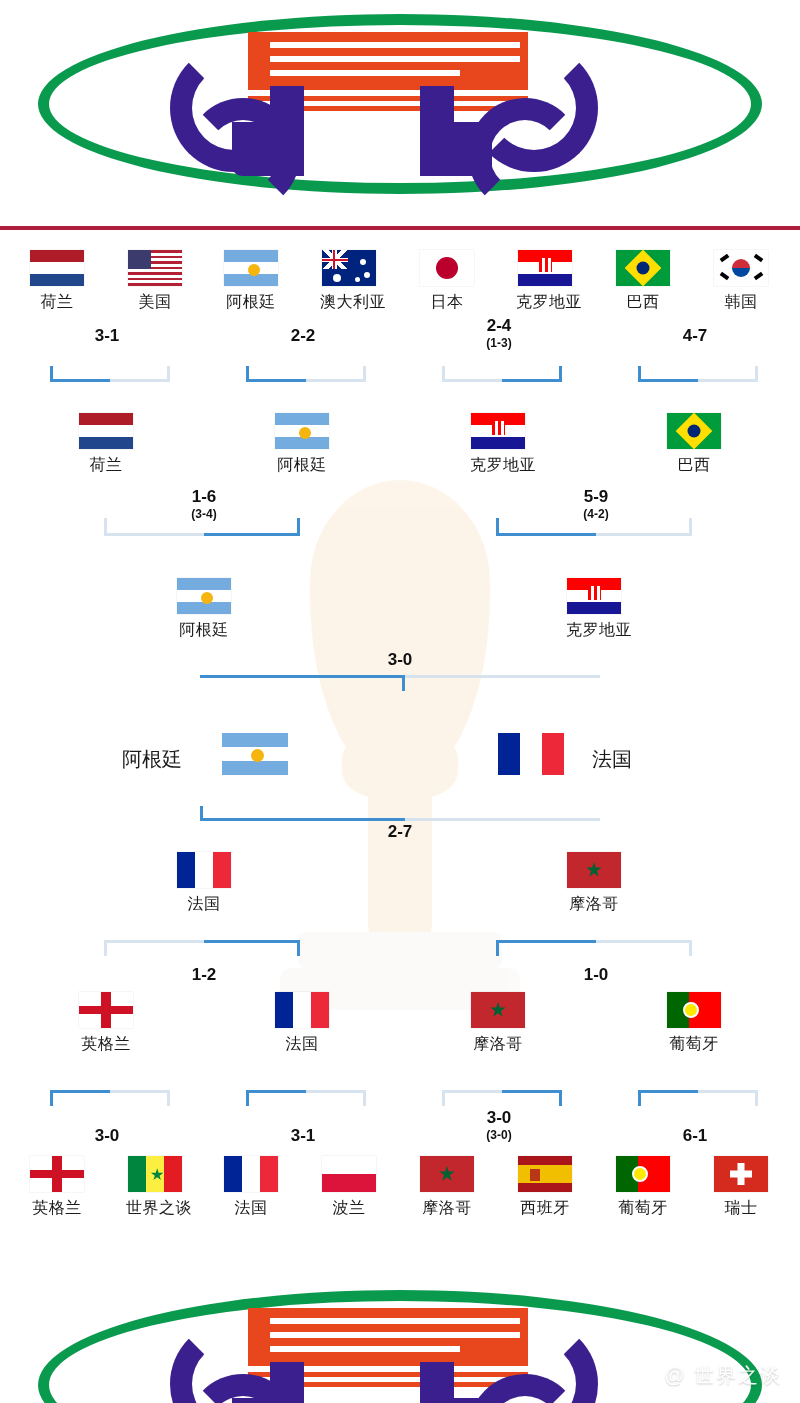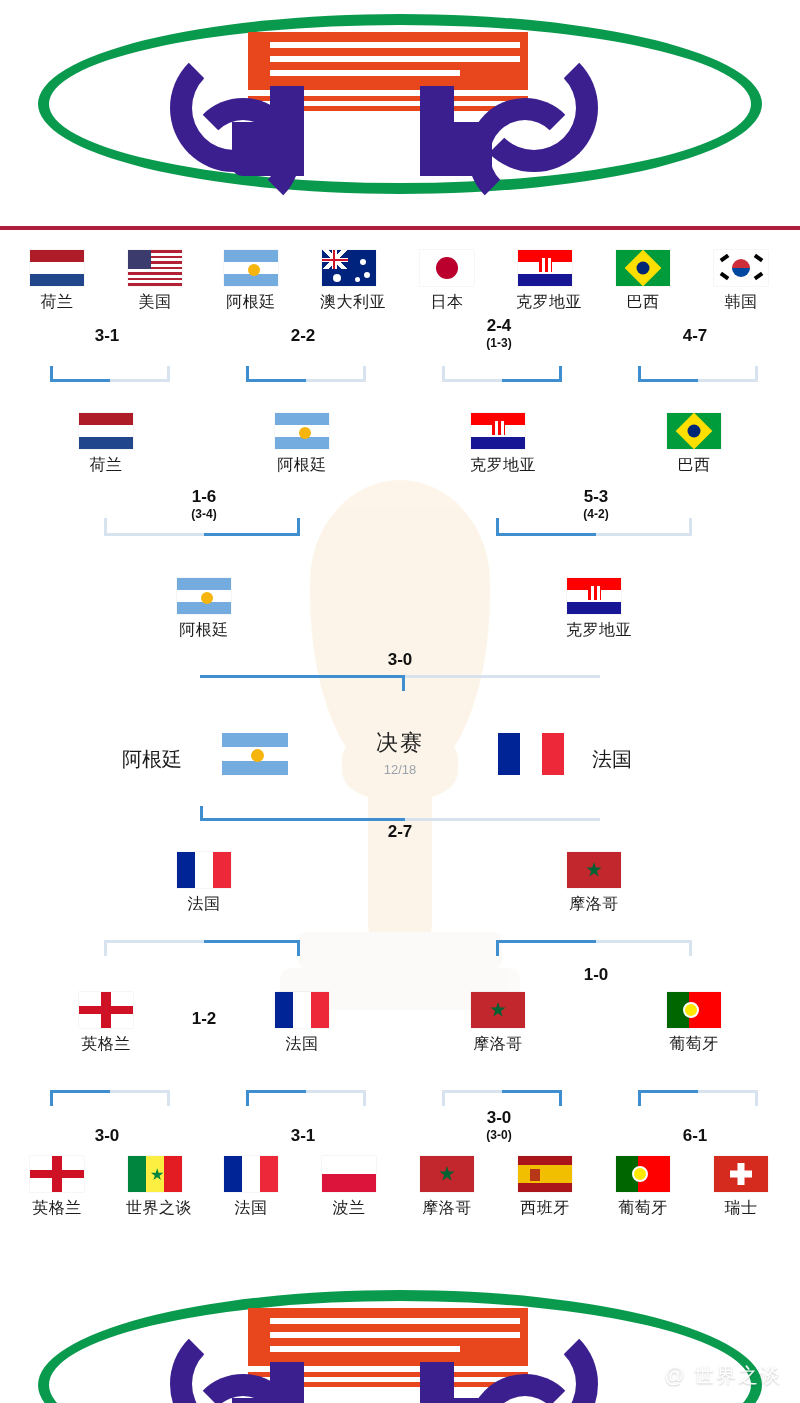--- a/index.html
+++ b/index.html
@@ -286,21 +286,21 @@
       <span style="position:absolute;left:50%;top:50%;transform:translate(-50%,-50%);width:13px;height:13px;border-radius:50%;background:#002776;"></span>
     </span>
     <div class="team">巴西</div>
   </div>
 
   <div class="score" style="left:170px;top:487px;width:68px;">
     <span>1-6</span>
     <span class="sub">(3-4)</span>
   </div>
   <div class="score" style="left:562px;top:487px;width:68px;">
-    <span>5-3</span>
+    <span>5-9</span>
     <span class="sub">(4-2)</span>
   </div>
 
   <div class="conn" style="left:104px;top:518px;width:196px;height:18px;">
     <div class="h pale" style="left:0;top:15px;width:100px;"></div>
     <div class="h" style="left:100px;top:15px;width:96px;"></div>
     <div class="v pale" style="left:0;top:0;height:16px;"></div>
     <div class="v" style="left:193px;top:0;height:16px;"></div>
     <div class="v" style="left:100px;top:15px;height:3px;"></div>
   </div>
@@ -341,24 +341,20 @@
   </div>
 
   <div class="side-team" style="left:122px;top:746px;">阿根廷</div>
   <div class="wide-flag" style="left:222px;top:733px;">
     <span class="f-stripe" style="top:0;height:33.3%;background:#74acdf;"></span>
     <span class="f-stripe" style="top:33.3%;height:33.4%;background:#ffffff;"></span>
     <span class="f-stripe" style="top:66.7%;height:33.3%;background:#74acdf;"></span>
     <span style="position:absolute;left:44%;top:38%;width:13px;height:13px;border-radius:50%;background:#f6b40e;"></span>
   </div>
 
-  <div class="final-label" style="left:340px;top:728px;">
-    <div class="t">决赛</div>
-    <div class="d">12/18</div>
-  </div>
 
   <div class="wide-flag" style="left:498px;top:733px;">
     <span class="f-vert" style="left:0;width:33.3%;background:#002395;"></span>
     <span class="f-vert" style="left:33.3%;width:33.4%;background:#ffffff;"></span>
     <span class="f-vert" style="left:66.7%;width:33.3%;background:#ed2939;"></span>
   </div>
   <div class="side-team" style="left:592px;top:746px;">法国</div>
 
   <div class="conn" style="left:200px;top:806px;width:400px;height:18px;">
     <div class="h" style="left:0;top:12px;width:205px;"></div>
@@ -393,21 +389,21 @@
     <div class="v pale" style="left:0;top:0;height:16px;"></div>
     <div class="v" style="left:193px;top:0;height:16px;"></div>
   </div>
   <div class="conn" style="left:496px;top:940px;width:196px;height:18px;">
     <div class="h" style="left:0;top:0;width:100px;"></div>
     <div class="h pale" style="left:100px;top:0;width:96px;"></div>
     <div class="v" style="left:0;top:0;height:16px;"></div>
     <div class="v pale" style="left:193px;top:0;height:16px;"></div>
   </div>
 
-  <div class="score" style="left:170px;top:1009px;width:68px;">
+  <div class="score" style="left:170px;top:965px;width:68px;">
     <span>1-2</span>
   </div>
   <div class="score" style="left:562px;top:965px;width:68px;">
     <span>1-0</span>
   </div>
 
   <div class="node" style="left:78px;top:992px;width:56px;">
     <span class="flag">
       <span class="f-stripe" style="top:0;height:100%;background:#ffffff;"></span>
       <span style="position:absolute;left:0;top:40%;width:100%;height:20%;background:#ce1124;"></span>

